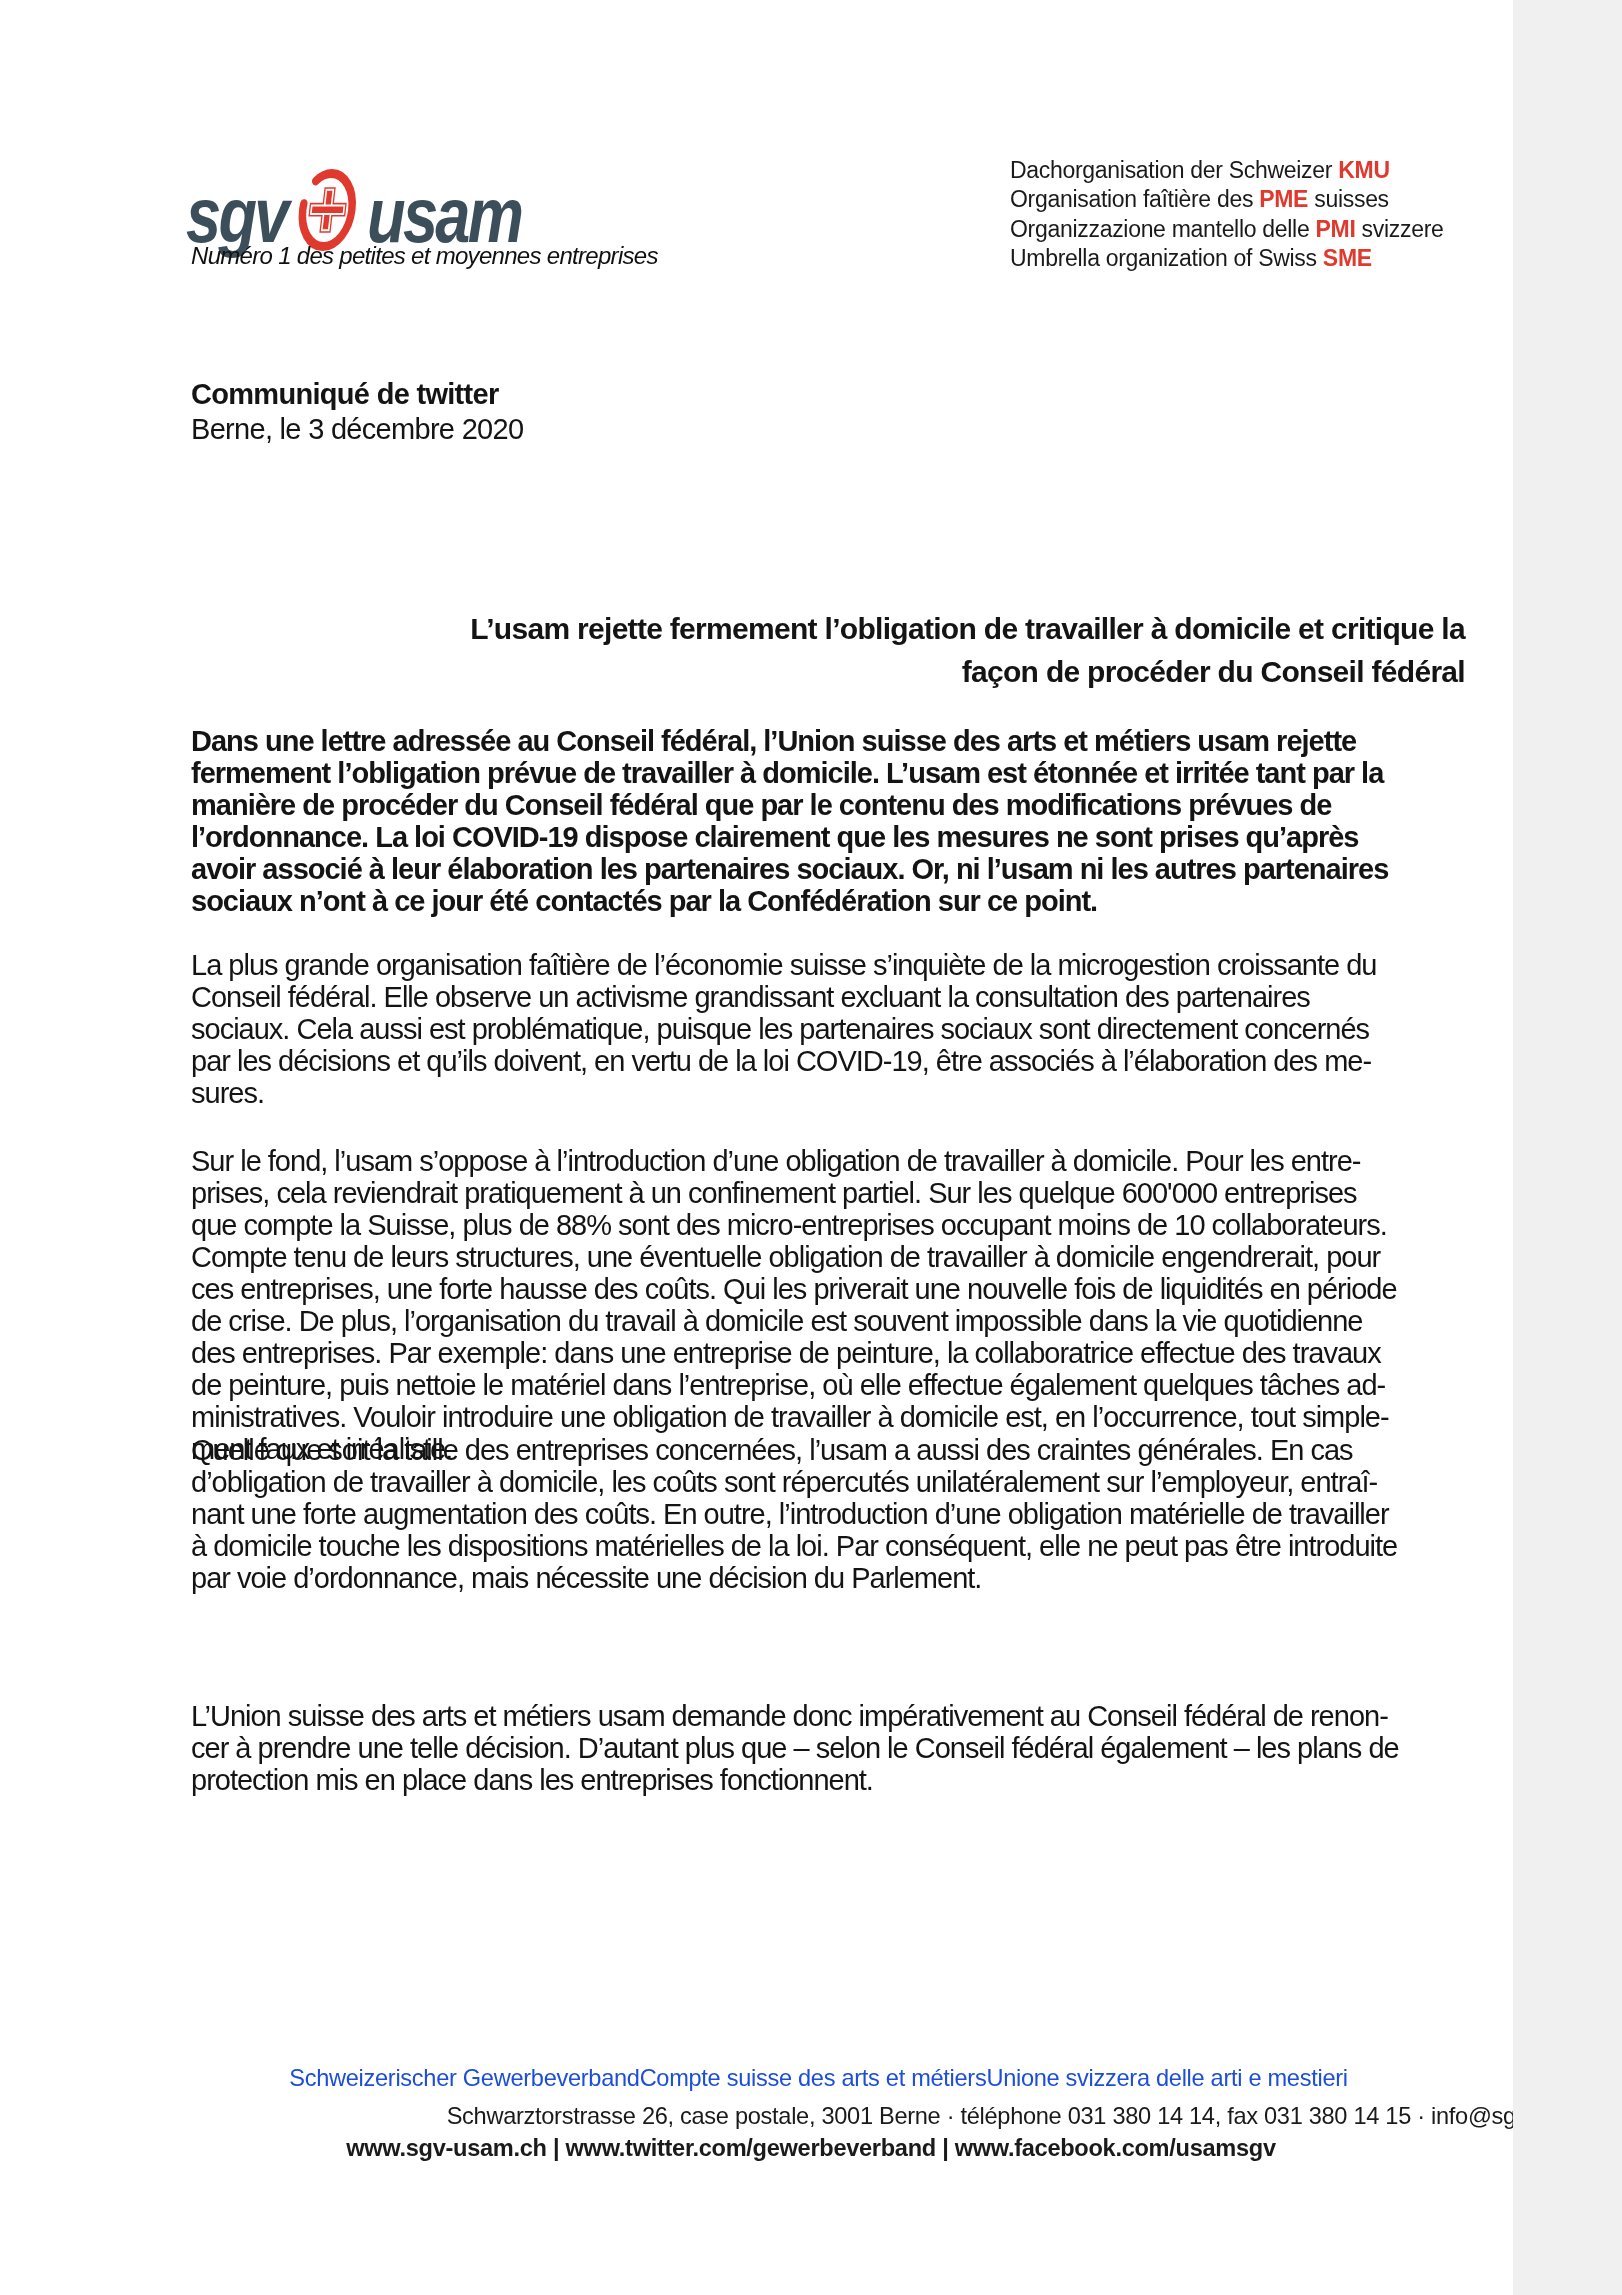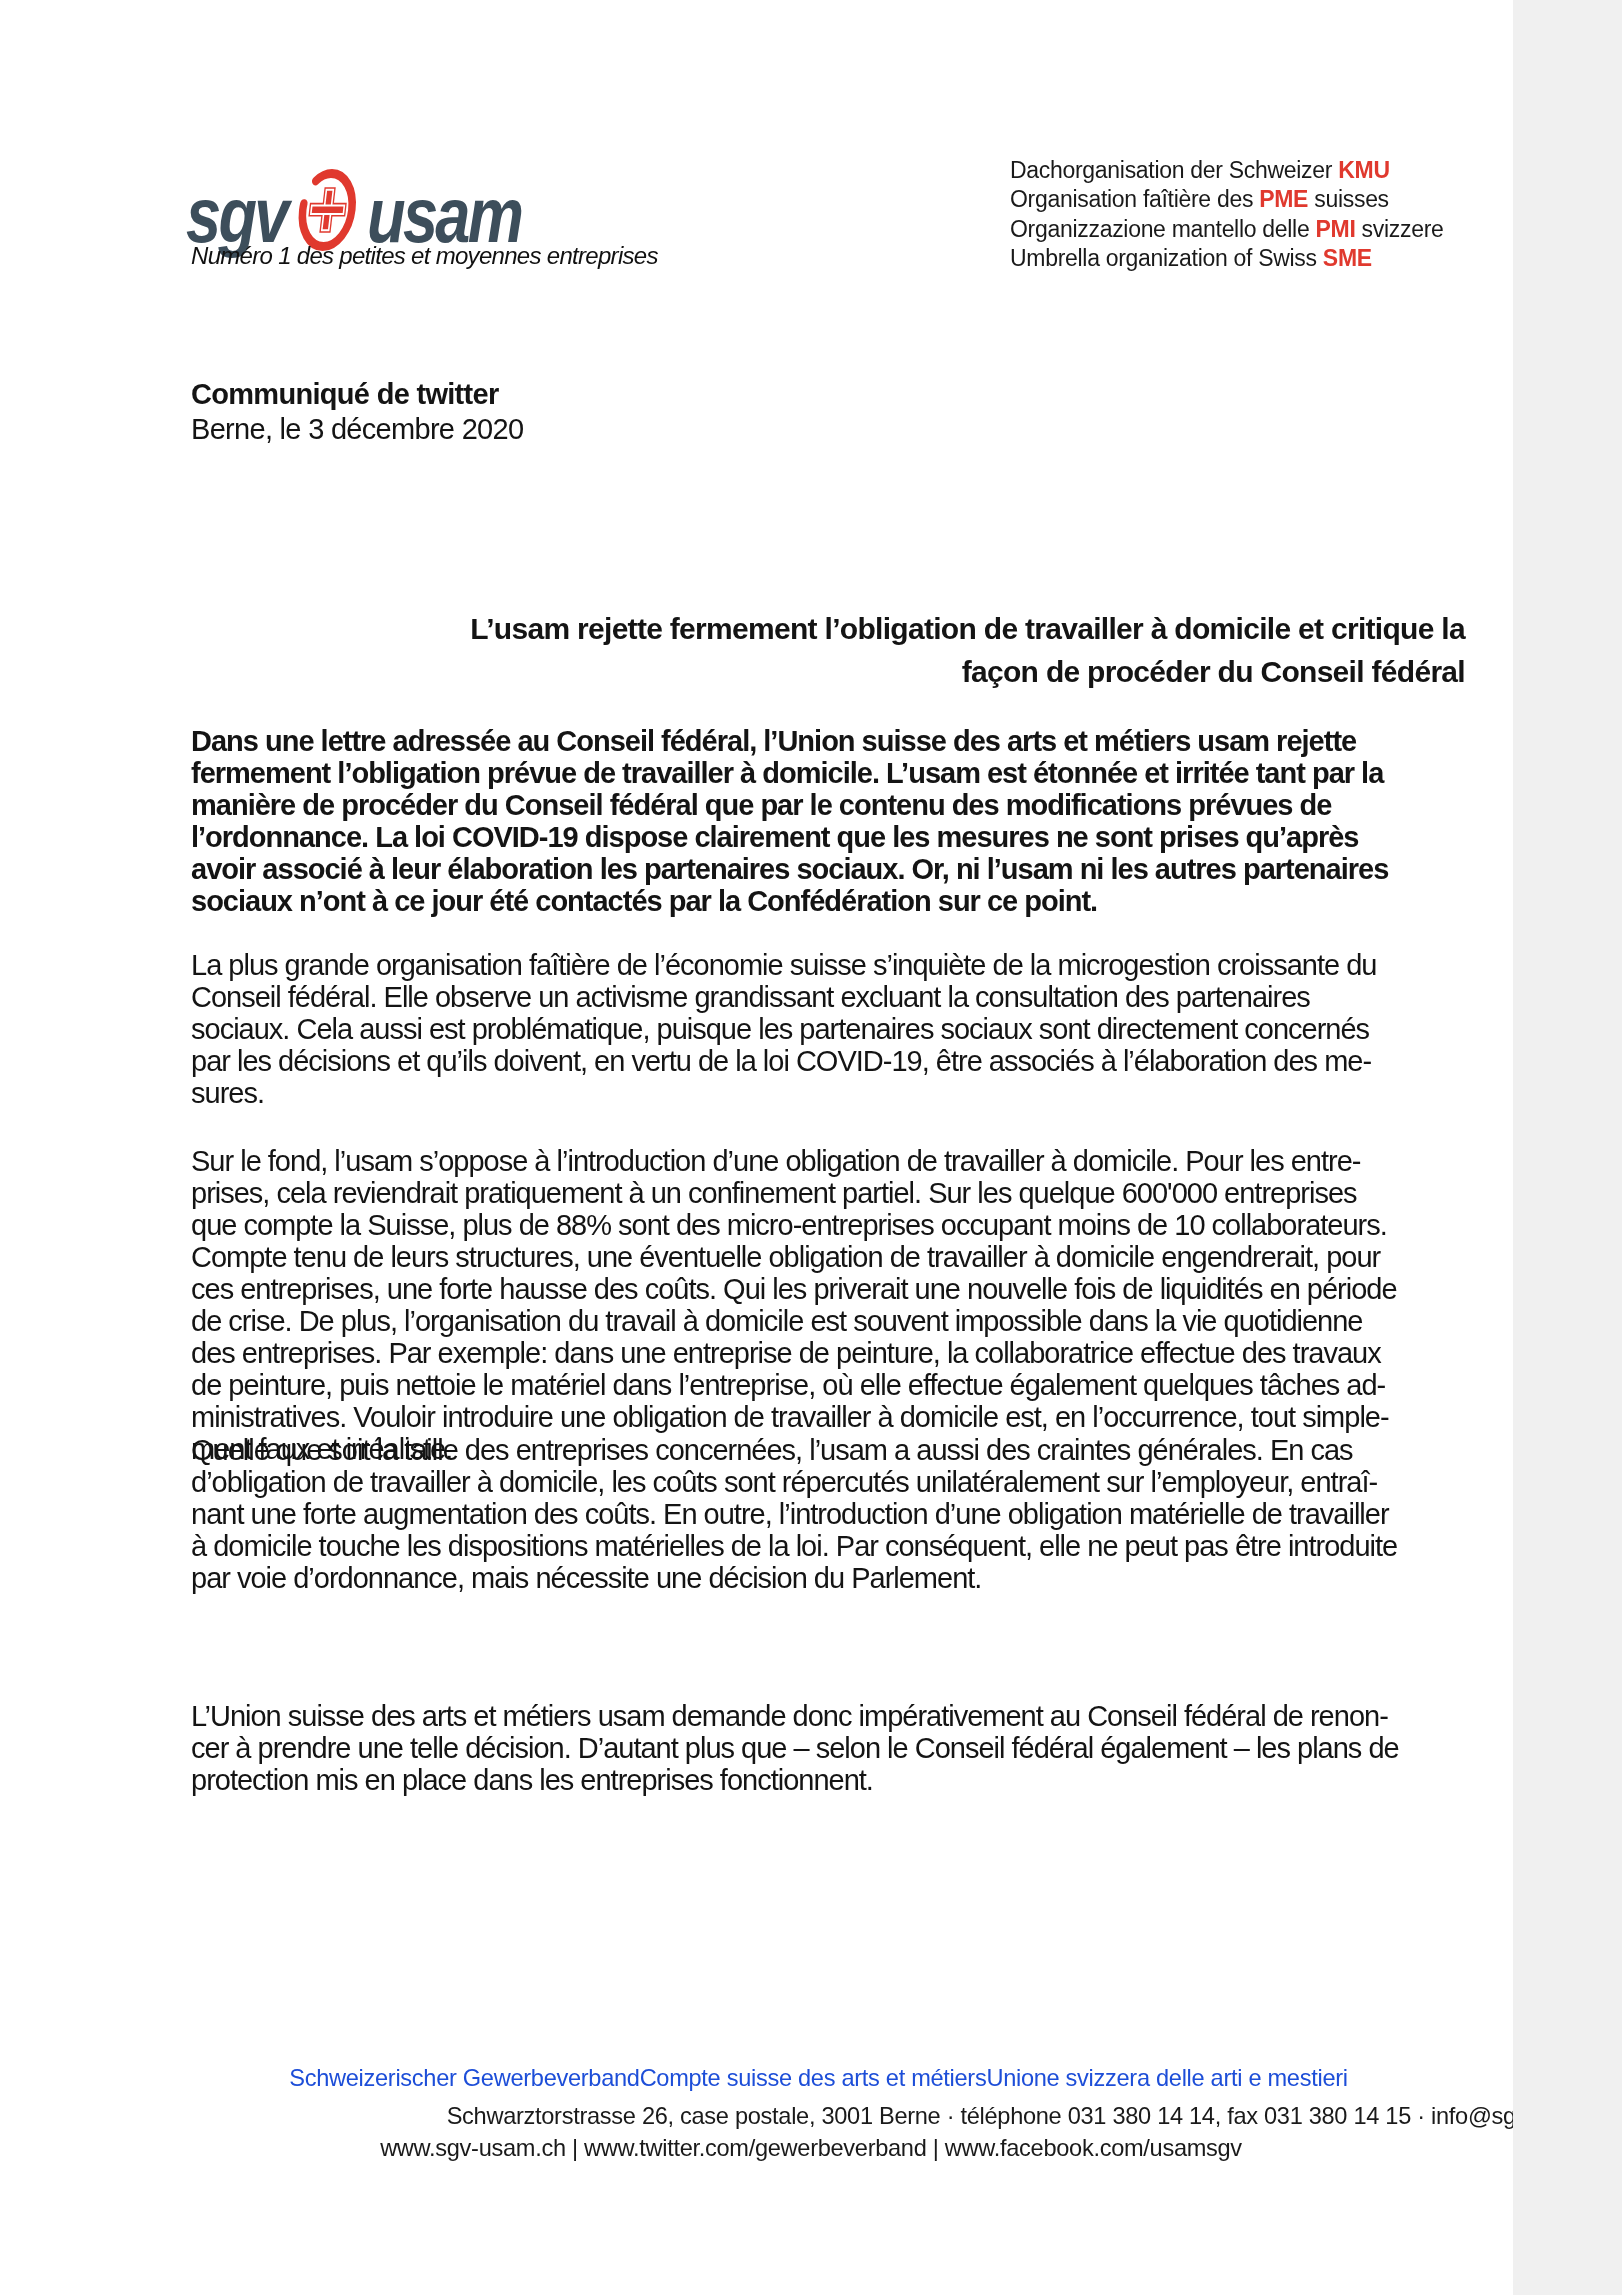--- a/index.html
+++ b/index.html
@@ -58,21 +58,21 @@
     position:absolute;left:191px;top:2065px;width:1255px;
     display:flex;justify-content:center;
     font-size:23.6px;letter-spacing:-0.3px;color:#1d4ed8;white-space:nowrap;
   }
   .footer-address{
     position:absolute;left:0;top:2103px;width:1622px;
     text-align:right;font-size:23.6px;letter-spacing:-0.3px;color:#1a1a1a;white-space:nowrap;
   }
   .footer-links{
     position:absolute;left:0;top:2135px;width:1622px;
-    text-align:center;font-size:23.6px;letter-spacing:-0.3px;color:#1a1a1a;white-space:nowrap;
+    text-align:center;font-size:23.6px;letter-spacing:-0.3px;color:#1a1a1a;white-space:nowrap;font-weight:bold;
   }
 </style>
 </head>
 <body>
 
 <div class="page">
 
   <div class="logo">
     <span>sgv</span>
     <span class="mark">

